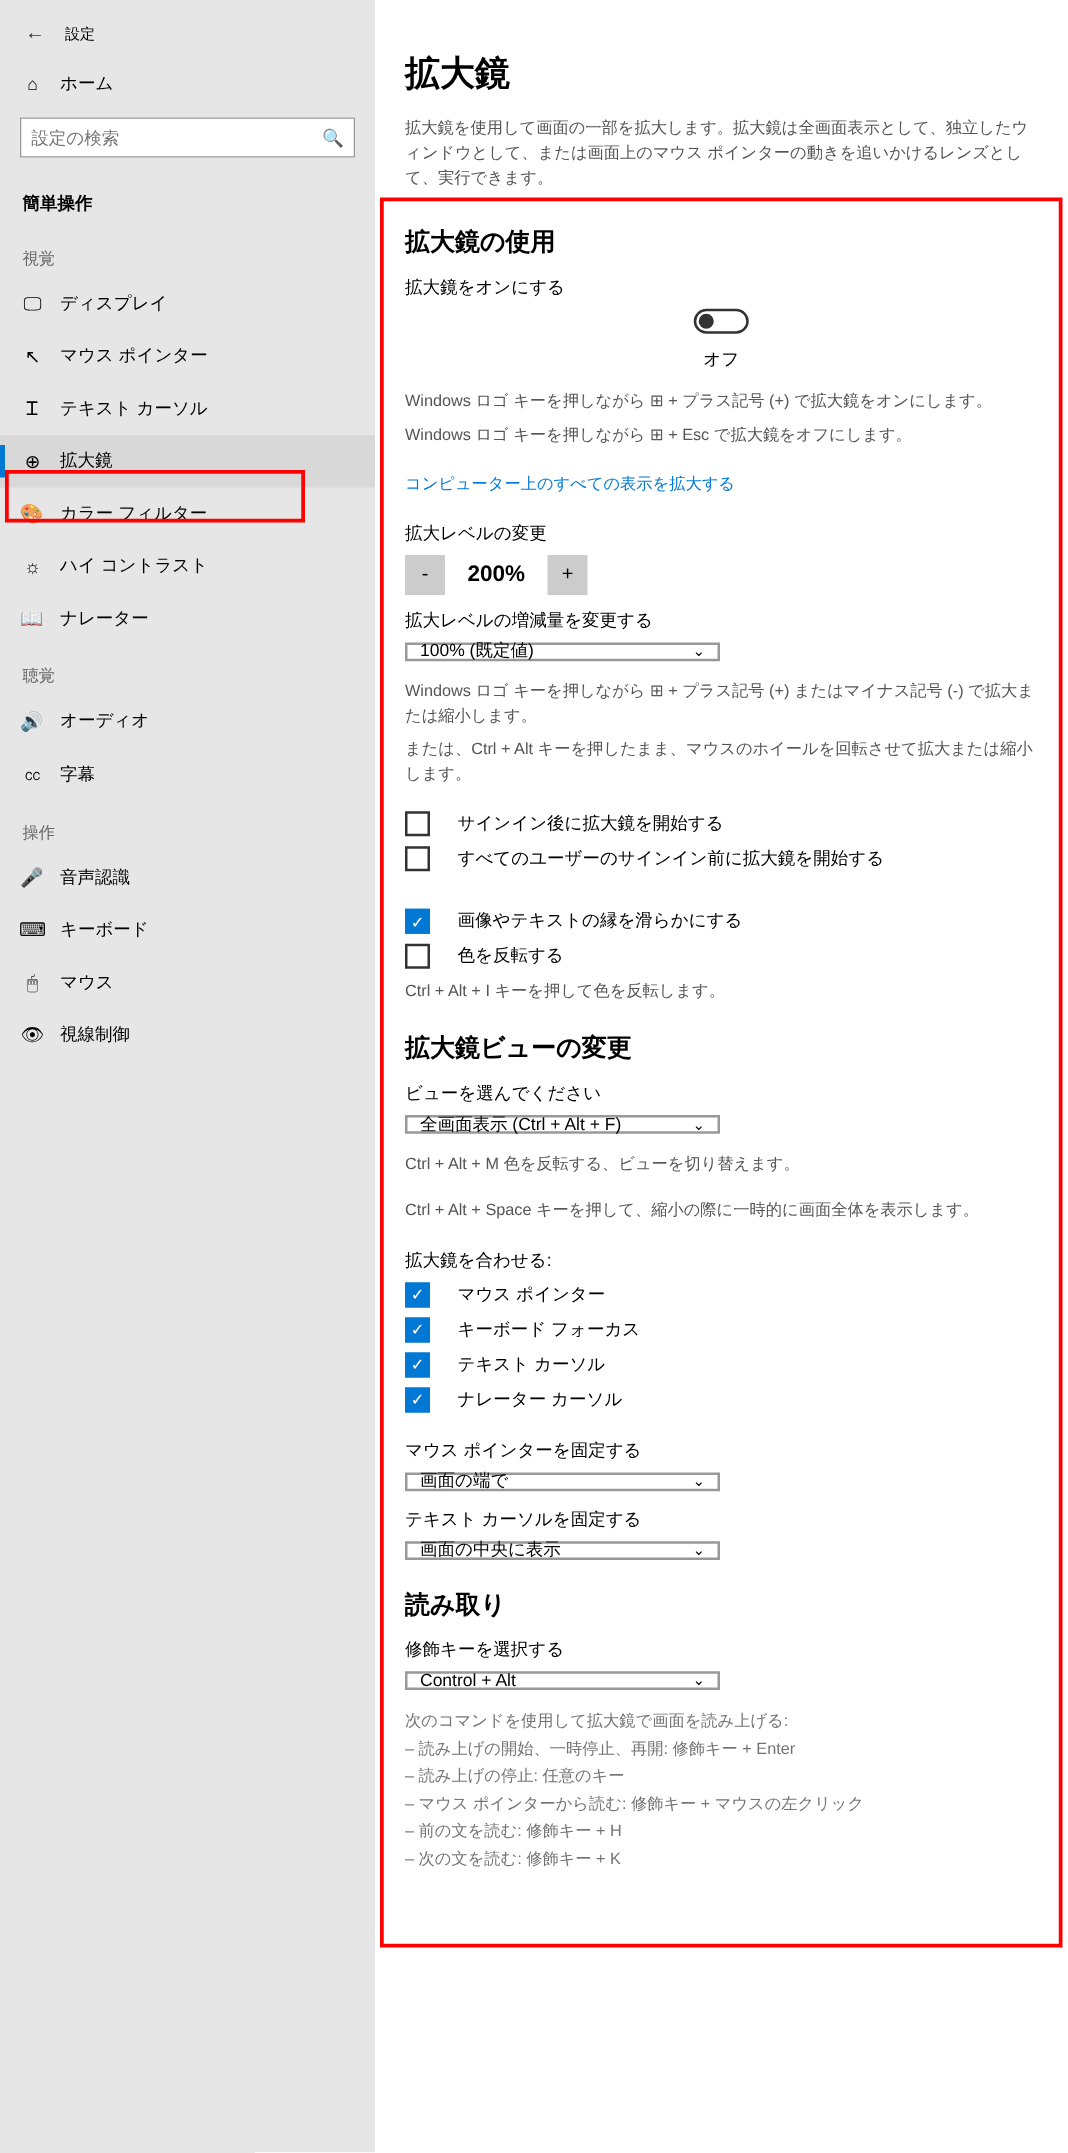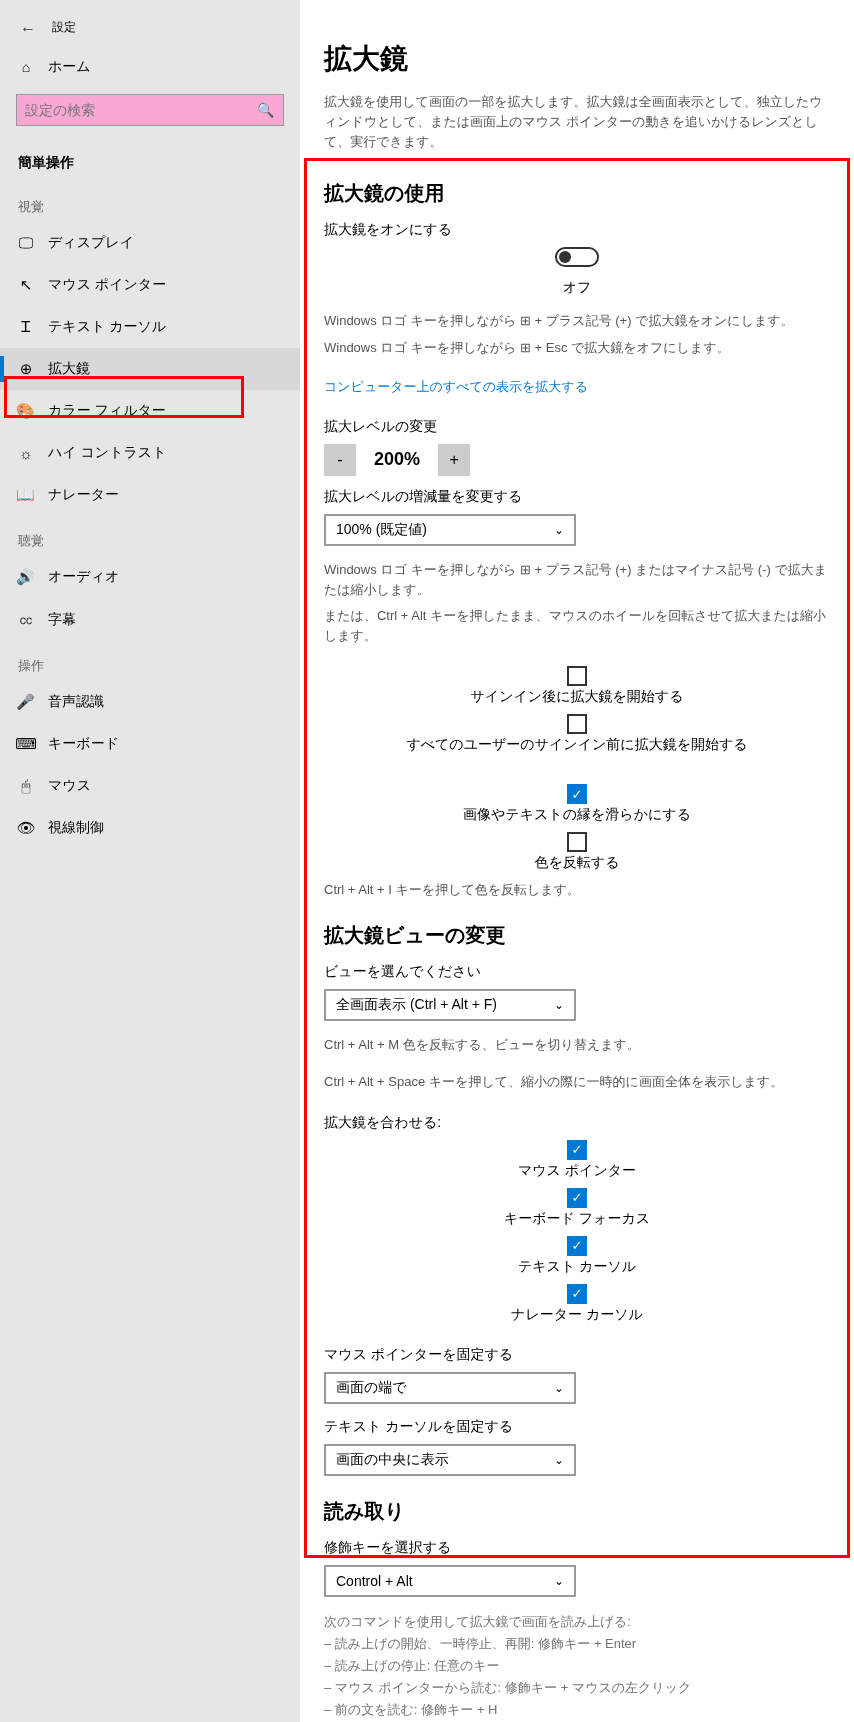--- a/index.html
+++ b/index.html
@@ -4,21 +4,21 @@
 <style>
 * { box-sizing: border-box; margin: 0; padding: 0; }
 body { font-family: "Yu Gothic UI", "Meiryo", sans-serif; font-size: 14px; color: #000; background: #fff; width: 854px; }
 .container { display: flex; }
 .sidebar { width: 300px; background: #e6e6e6; padding-top: 8px; min-height: 1722px; }
 .header-row { display: flex; align-items: center; padding: 6px 12px; }
 .back-arrow { font-size: 16px; color: #333; padding: 4px 8px; }
 .header-title { font-size: 12px; margin-left: 8px; text-align: center; }
 .home-row { display: flex; align-items: center; padding: 12px 18px; gap: 14px; }
 .home-row .ic { width: 16px; display: inline-flex; justify-content: center; }
-.search-box { margin: 6px 16px 18px 16px; border: 1px solid #999; background: #f9a8d4; display: flex; align-items: center; height: 32px; padding: 0 8px; }
+.search-box { margin: 6px 16px 18px 16px; border: 1px solid #999; background: #ffffff; display: flex; align-items: center; height: 32px; padding: 0 8px; }
 .search-box input { flex: 1; border: none; background: transparent; outline: none; font-size: 14px; }
 .search-icon { font-size: 14px; color: #555; }
 .section-title { font-weight: bold; font-size: 14px; padding: 10px 18px; }
 .nav-heading { font-size: 13px; color: #666; padding: 16px 18px 6px 18px; }
 .nav-item { display: flex; align-items: center; padding: 12px 18px; gap: 14px; cursor: pointer; position: relative; }
 .nav-item .ic { width: 16px; display: inline-flex; justify-content: center; font-size: 15px; }
 .nav-item.active { background: #d8d8d8; }
 .nav-item.active::before { content: ''; position: absolute; left: 0; top: 8px; bottom: 8px; width: 4px; background: #0078d4; }
 .highlight-box { position: absolute; border: 3px solid red; pointer-events: none; }
 .highlight-sidebar { left: 4px; top: 376px; width: 240px; height: 42px; }
@@ -29,23 +29,23 @@
 .sec-h2 { font-size: 20px; font-weight: 600; margin: 22px 0 14px 0; }
 .label-small { font-size: 14px; margin-bottom: 8px; }
 .toggle-row { display: flex; align-items: center; gap: 12px; margin-bottom: 14px; flex-direction: column; }
 .toggle { width: 44px; height: 20px; border: 2px solid #333; border-radius: 12px; position: relative; background: #fff; }
 .toggle .knob { width: 12px; height: 12px; border-radius: 50%; background: #333; position: absolute; left: 2px; top: 2px; }
 .hint-text { font-size: 13px; color: #555; line-height: 1.55; margin-bottom: 6px; }
 .link { color: #0078d4; font-size: 13px; cursor: pointer; display: inline-block; margin: 14px 0 22px 0; }
 .stepper { display: flex; align-items: center; gap: 4px; margin-bottom: 12px; }
 .stepper button { width: 32px; height: 32px; background: #ccc; border: none; font-size: 16px; cursor: pointer; }
 .stepper .val { font-size: 18px; font-weight: 600; padding: 0 14px; }
-.select { width: 252px; height: 32px; border: 2px solid #999; display: flex; align-items: center; justify-content: space-between; padding: 0 10px; margin-bottom: 14px; font-size: 14px; cursor: pointer; }
+.select { width: 252px; height: 15px; border: 2px solid #999; display: flex; align-items: center; justify-content: space-between; padding: 0 10px; margin-bottom: 14px; font-size: 14px; cursor: pointer; }
 .select .chev { font-size: 12px; }
-.checkbox-row { display: flex; align-items: center; gap: 2px; margin: 8px 0; flex-direction: column; }
+.checkbox-row { display: flex; align-items: center; gap: 22px; margin: 8px 0; }
 .checkbox { width: 20px; height: 20px; border: 2px solid #333; display: inline-flex; align-items: center; justify-content: center; background: #fff; }
 .checkbox.checked { background: #0078d4; border-color: #0078d4; color: #fff; font-size: 13px; }
 .cmd-list { font-size: 13px; color: #737373; line-height: 1.7; margin-top: 4px; }
 </style>
 </head>
 <body>
 
 <div class="container">
   <div class="sidebar">
     <div class="header-row">

